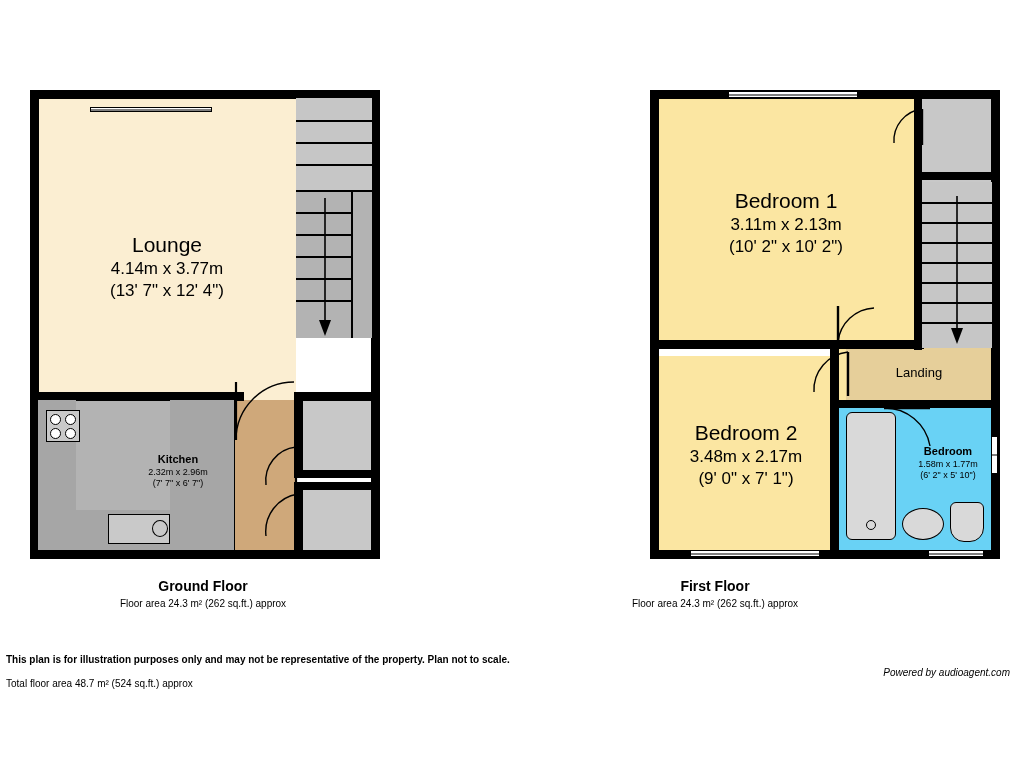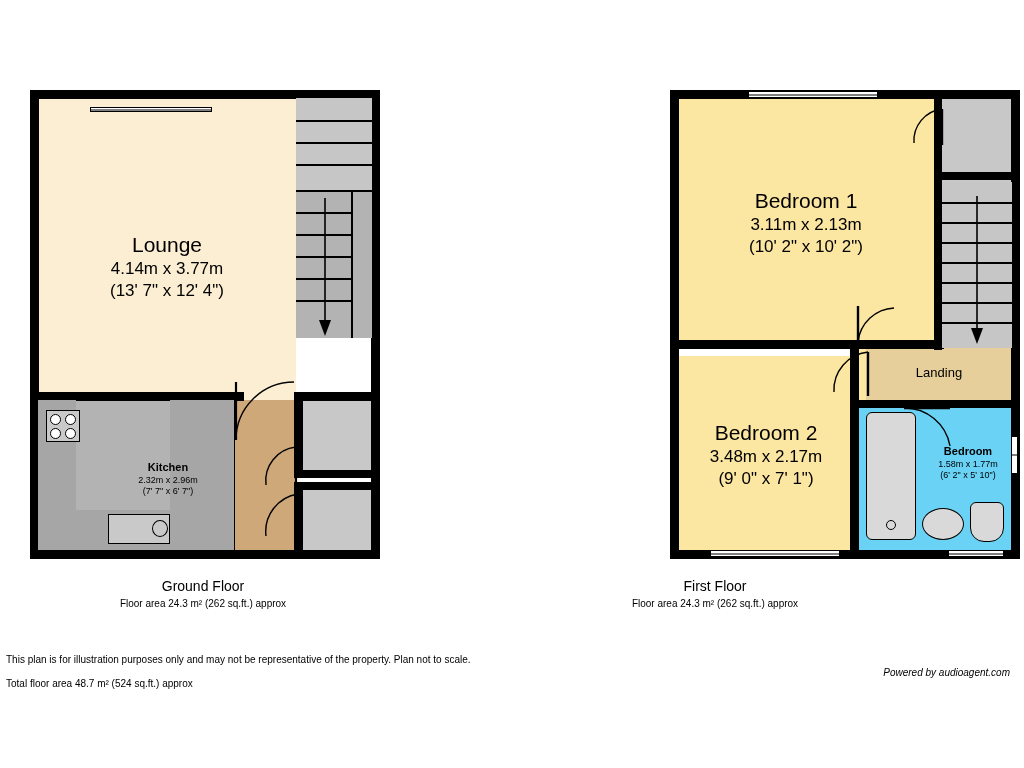--- a/index.html
+++ b/index.html
@@ -69,21 +69,21 @@
   }
   .room-name-md {
     font-size: 13px;
     font-weight: normal;
   }
 
   .floor-title {
     position: absolute;
     text-align: center;
     font-size: 14px;
-    font-weight: normal;
+    font-weight: bold;
     width: 360px;
   }
   .floor-sub {
     position: absolute;
     text-align: center;
     font-size: 10px;
     width: 360px;
   }
 
   .footer-line {
@@ -220,31 +220,31 @@
     <div class="fixture fixture-round" style="left:35px; top:338px; width:11px; height:11px; background:#fff;"></div>
     <div class="fixture" style="left:78px; top:424px; width:62px; height:30px; background:#c9c9c9;"></div>
     <div class="fixture fixture-round" style="left:122px; top:430px; width:16px; height:17px; background:#c9c9c9;"></div>
 
     <div class="label" style="left:0; top:142px; width:274px;">
       <div class="room-name-lg">Lounge</div>
       <div class="room-dims-lg">4.14m x 3.77m</div>
       <div class="room-dims-lg">(13' 7" x 12' 4")</div>
     </div>
 
-    <div class="label" style="left:58px; top:363px; width:160px;margin-top:8px;">
+    <div class="label" style="left:68px; top:363px; width:160px;">
       <div class="room-name-sm">Kitchen</div>
       <div class="room-dims-sm">2.32m x 2.96m</div>
       <div class="room-dims-sm">(7' 7" x 6' 7")</div>
     </div>
   </div>
 
   <div class="floor-title" style="left:23px; top:578px;">Ground Floor</div>
   <div class="floor-sub" style="left:23px; top:598px;">Floor area 24.3 m² (262 sq.ft.) approx</div>
 
-  <div class="floor" style="left:670px; top:90px; width:350px; height:475px;">
+  <div class="floor" style="left:650px; top:90px; width:350px; height:475px;">
 
     <div class="room room-yellow" style="left:8px; top:8px; width:256px; height:250px;"></div>
     <div class="room room-lightgrey" style="left:264px; top:8px; width:78px; height:82px;"></div>
     <div class="room room-lightgrey" style="left:264px; top:90px; width:78px; height:264px;"></div>
     <div class="room room-yellow" style="left:8px; top:266px; width:180px; height:194px;"></div>
     <div class="room room-landing" style="left:188px; top:258px; width:154px; height:60px;"></div>
     <div class="room room-blue" style="left:188px; top:318px; width:154px; height:142px;"></div>
     <div class="room room-yellow" style="left:188px; top:258px; width:8px; height:60px;"></div>
 
     <div class="wall" style="left:0; top:0; width:350px; height:9px;"></div>
@@ -330,16 +330,16 @@
       <div class="room-name-sm">Bedroom</div>
       <div class="room-dims-sm">1.58m x 1.77m</div>
       <div class="room-dims-sm">(6' 2" x 5' 10")</div>
     </div>
   </div>
 
   <div class="floor-title" style="left:535px; top:578px;">First Floor</div>
   <div class="floor-sub" style="left:535px; top:598px;">Floor area 24.3 m² (262 sq.ft.) approx</div>
 
   <div class="footer-line" style="left:6px; top:637px;margin-top:41px;">Total floor area 48.7 m² (524 sq.ft.) approx</div>
-  <div class="footer-line" style="left:6px; top:654px;">This plan is for illustration purposes only and may not be representative of the property. Plan not to scale.</div>
+  <div class="footer-line" style="left:6px; top:654px;font-weight:bold;">This plan is for illustration purposes only and may not be representative of the property. Plan not to scale.</div>
   <div class="powered" style="top:667px;">Powered by audioagent.com</div>
 
 </div>
 
 </body></html>

